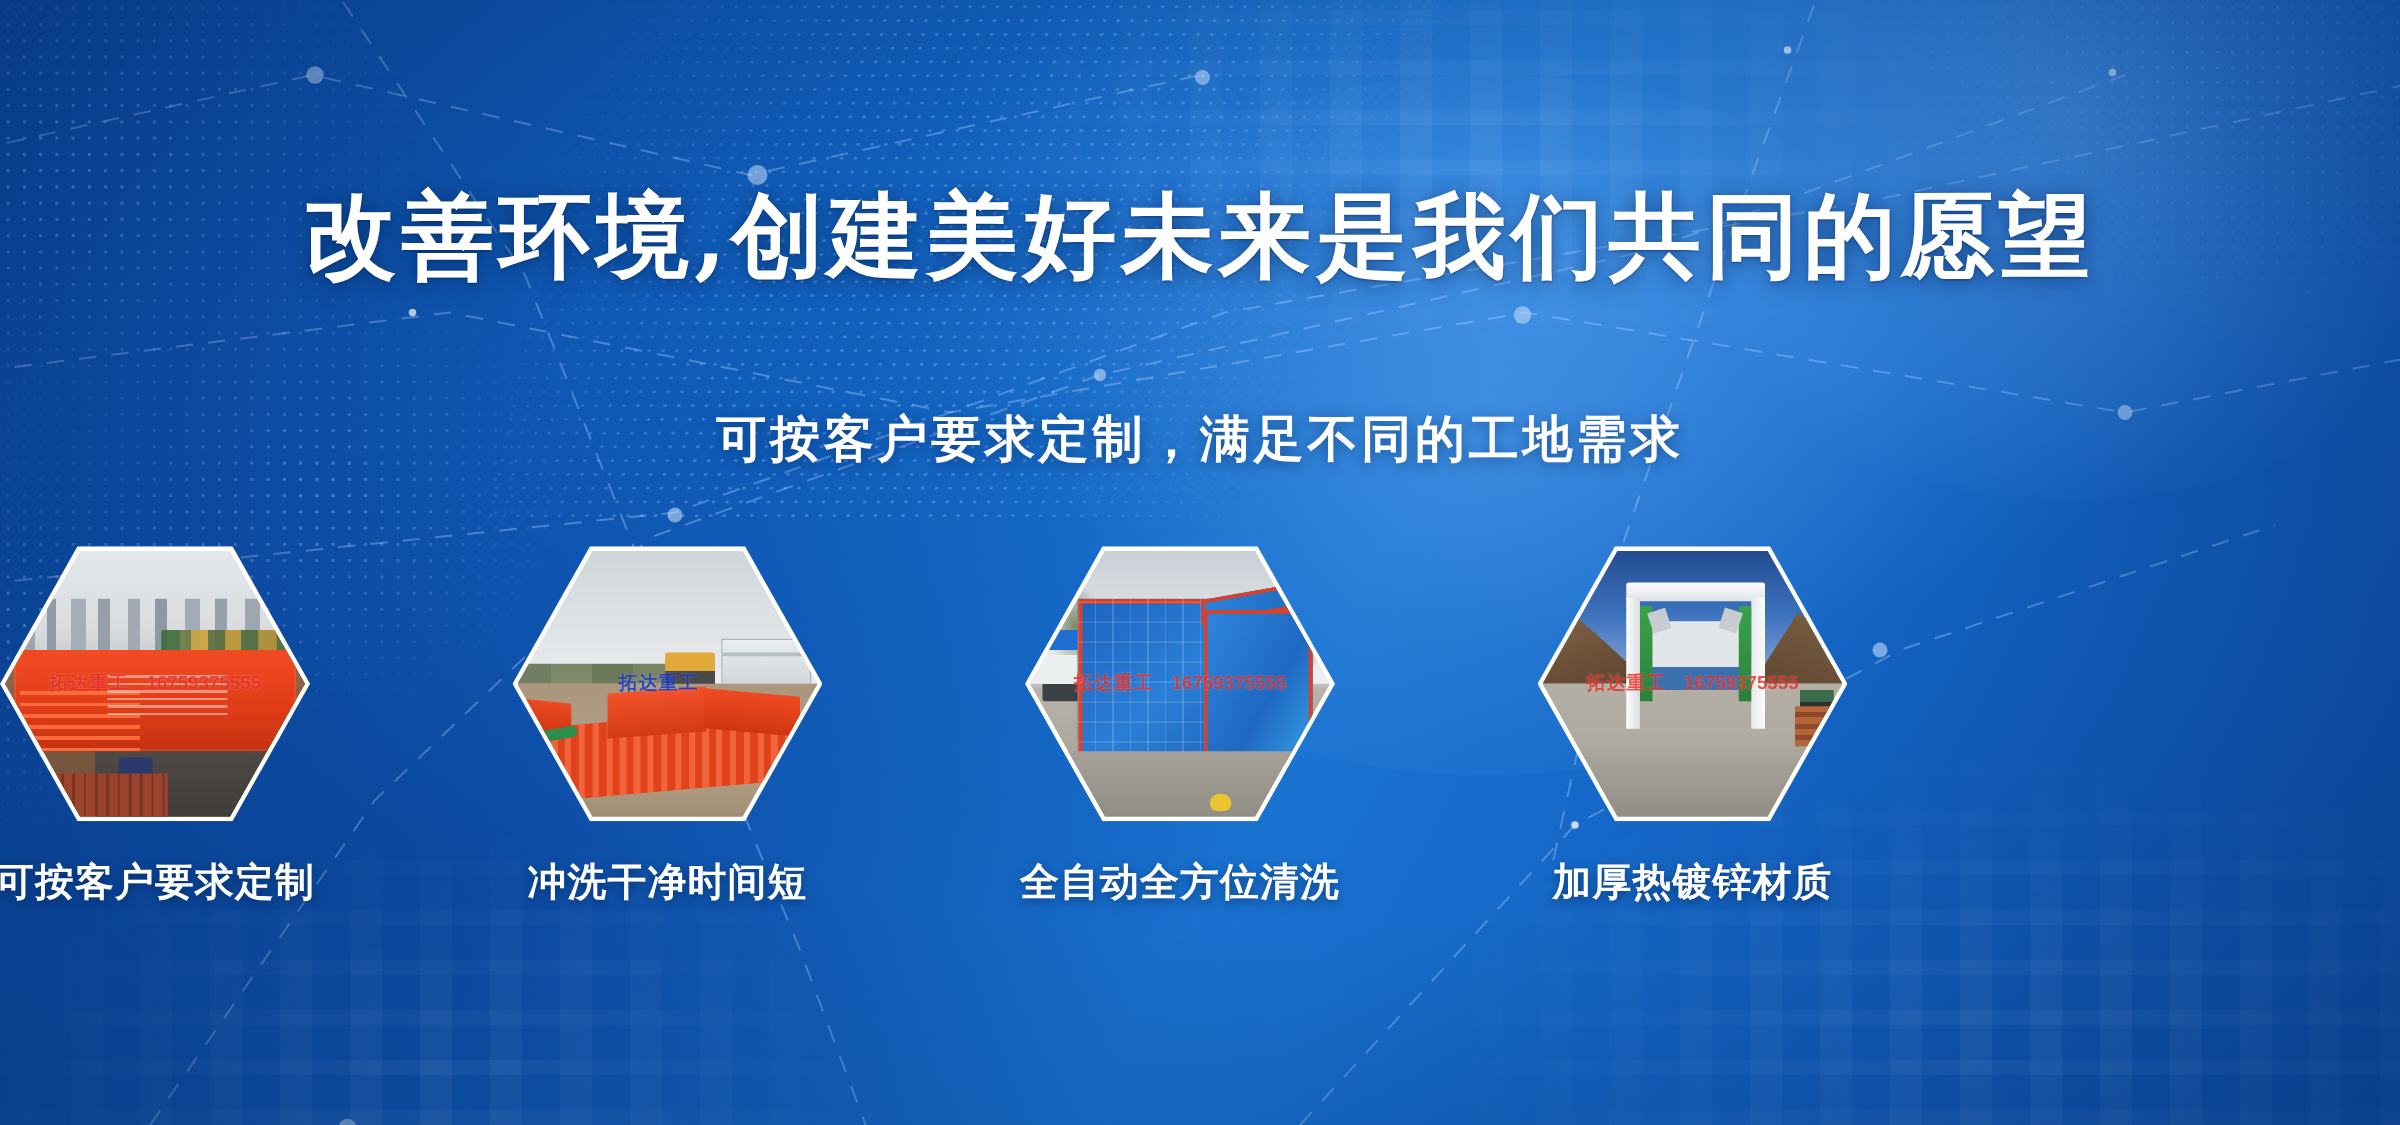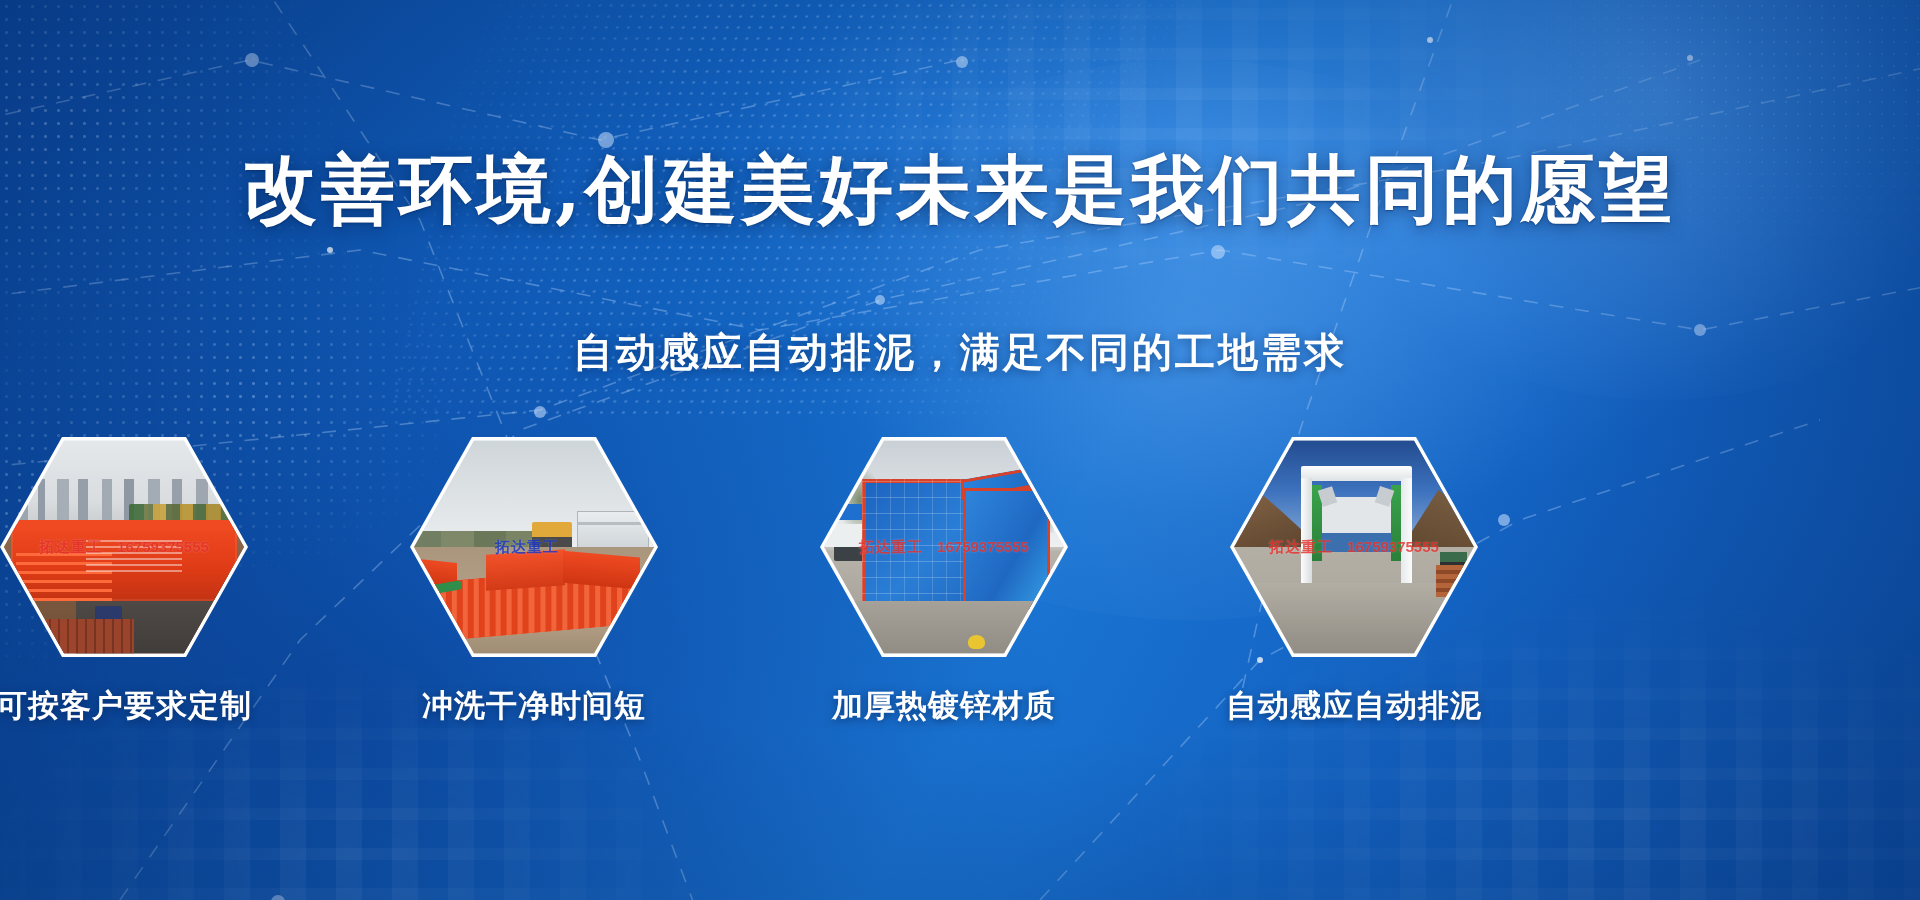--- a/index.html
+++ b/index.html
@@ -331,21 +331,21 @@
           <circle cx="330" cy="250" r="3"></circle>
       </g>
     </svg>
   </div>
 
   <div class="glow-tr"></div>
   <div class="glow-c"></div>
   <div class="vignette"></div>
 
   <div class="headline">改善环境,创建美好未来是我们共同的愿望</div>
-  <div class="subhead">自动感应自动排泥，满足不同的工地需求</div>
+  <div class="subhead">可按客户要求定制，满足不同的工地需求</div>
 
   <div class="cards">
 
     <div class="card">
       <div class="hex-outer">
         <div class="hex-inner">
           <div class="photo scene1">
             <div class="sky1"></div>
               <div class="skyline"></div>
               <div class="excav"></div>
@@ -402,21 +402,21 @@
               <div class="roof3"></div>
               <div class="bay3mouth"></div>
             <div class="ground3"></div>
               <div class="helmet3"></div>
           </div>
           <div class="wm red">
             <span>拓达重工</span><span class="num">16759375555</span>
           </div>
         </div>
       </div>
-      <div class="caption">加厚热镀锌材质</div>
+      <div class="caption">全自动全方位清洗</div>
     </div>
 
     <div class="card">
       <div class="hex-outer">
         <div class="hex-inner">
           <div class="photo scene4">
             <div class="sky4"></div>
               <div class="mtn4a"></div>
               <div class="mtn4b"></div>
             <div class="plant4"></div>
@@ -431,17 +431,17 @@
             </div>
             <div class="ground4"></div>
               <div class="bin4"></div>
               <div class="wood4"></div>
           </div>
           <div class="wm red">
             <span>拓达重工</span><span class="num">16759375555</span>
           </div>
         </div>
       </div>
-      <div class="caption">自动感应自动排泥</div>
+      <div class="caption">加厚热镀锌材质</div>
     </div>
 
   </div>
 </div>
 
 </body></html>

